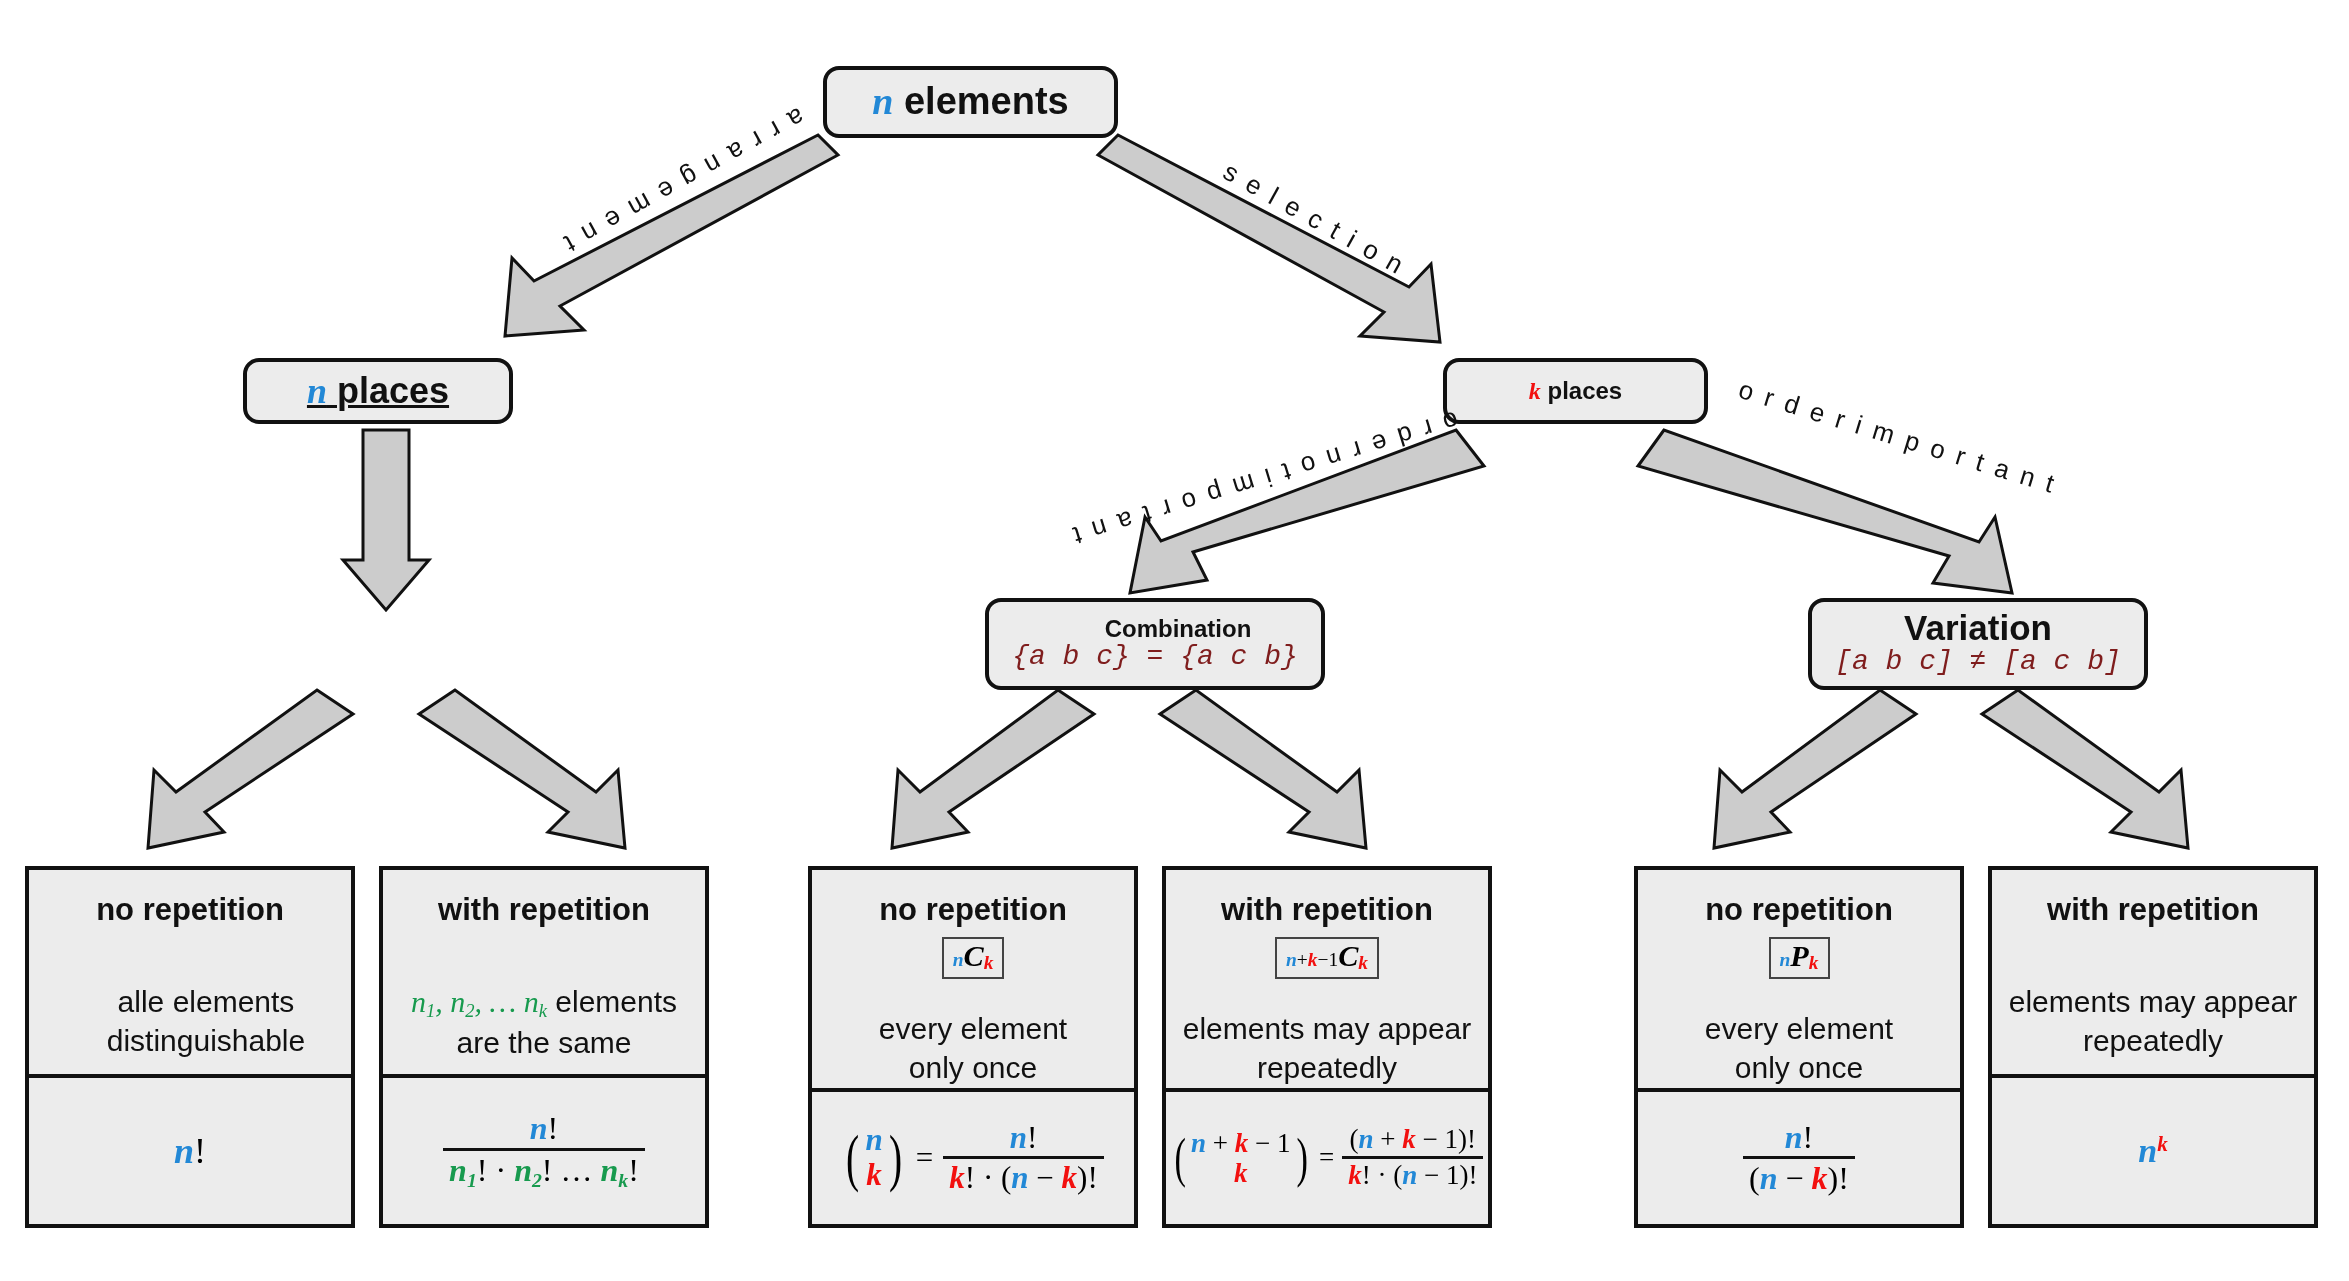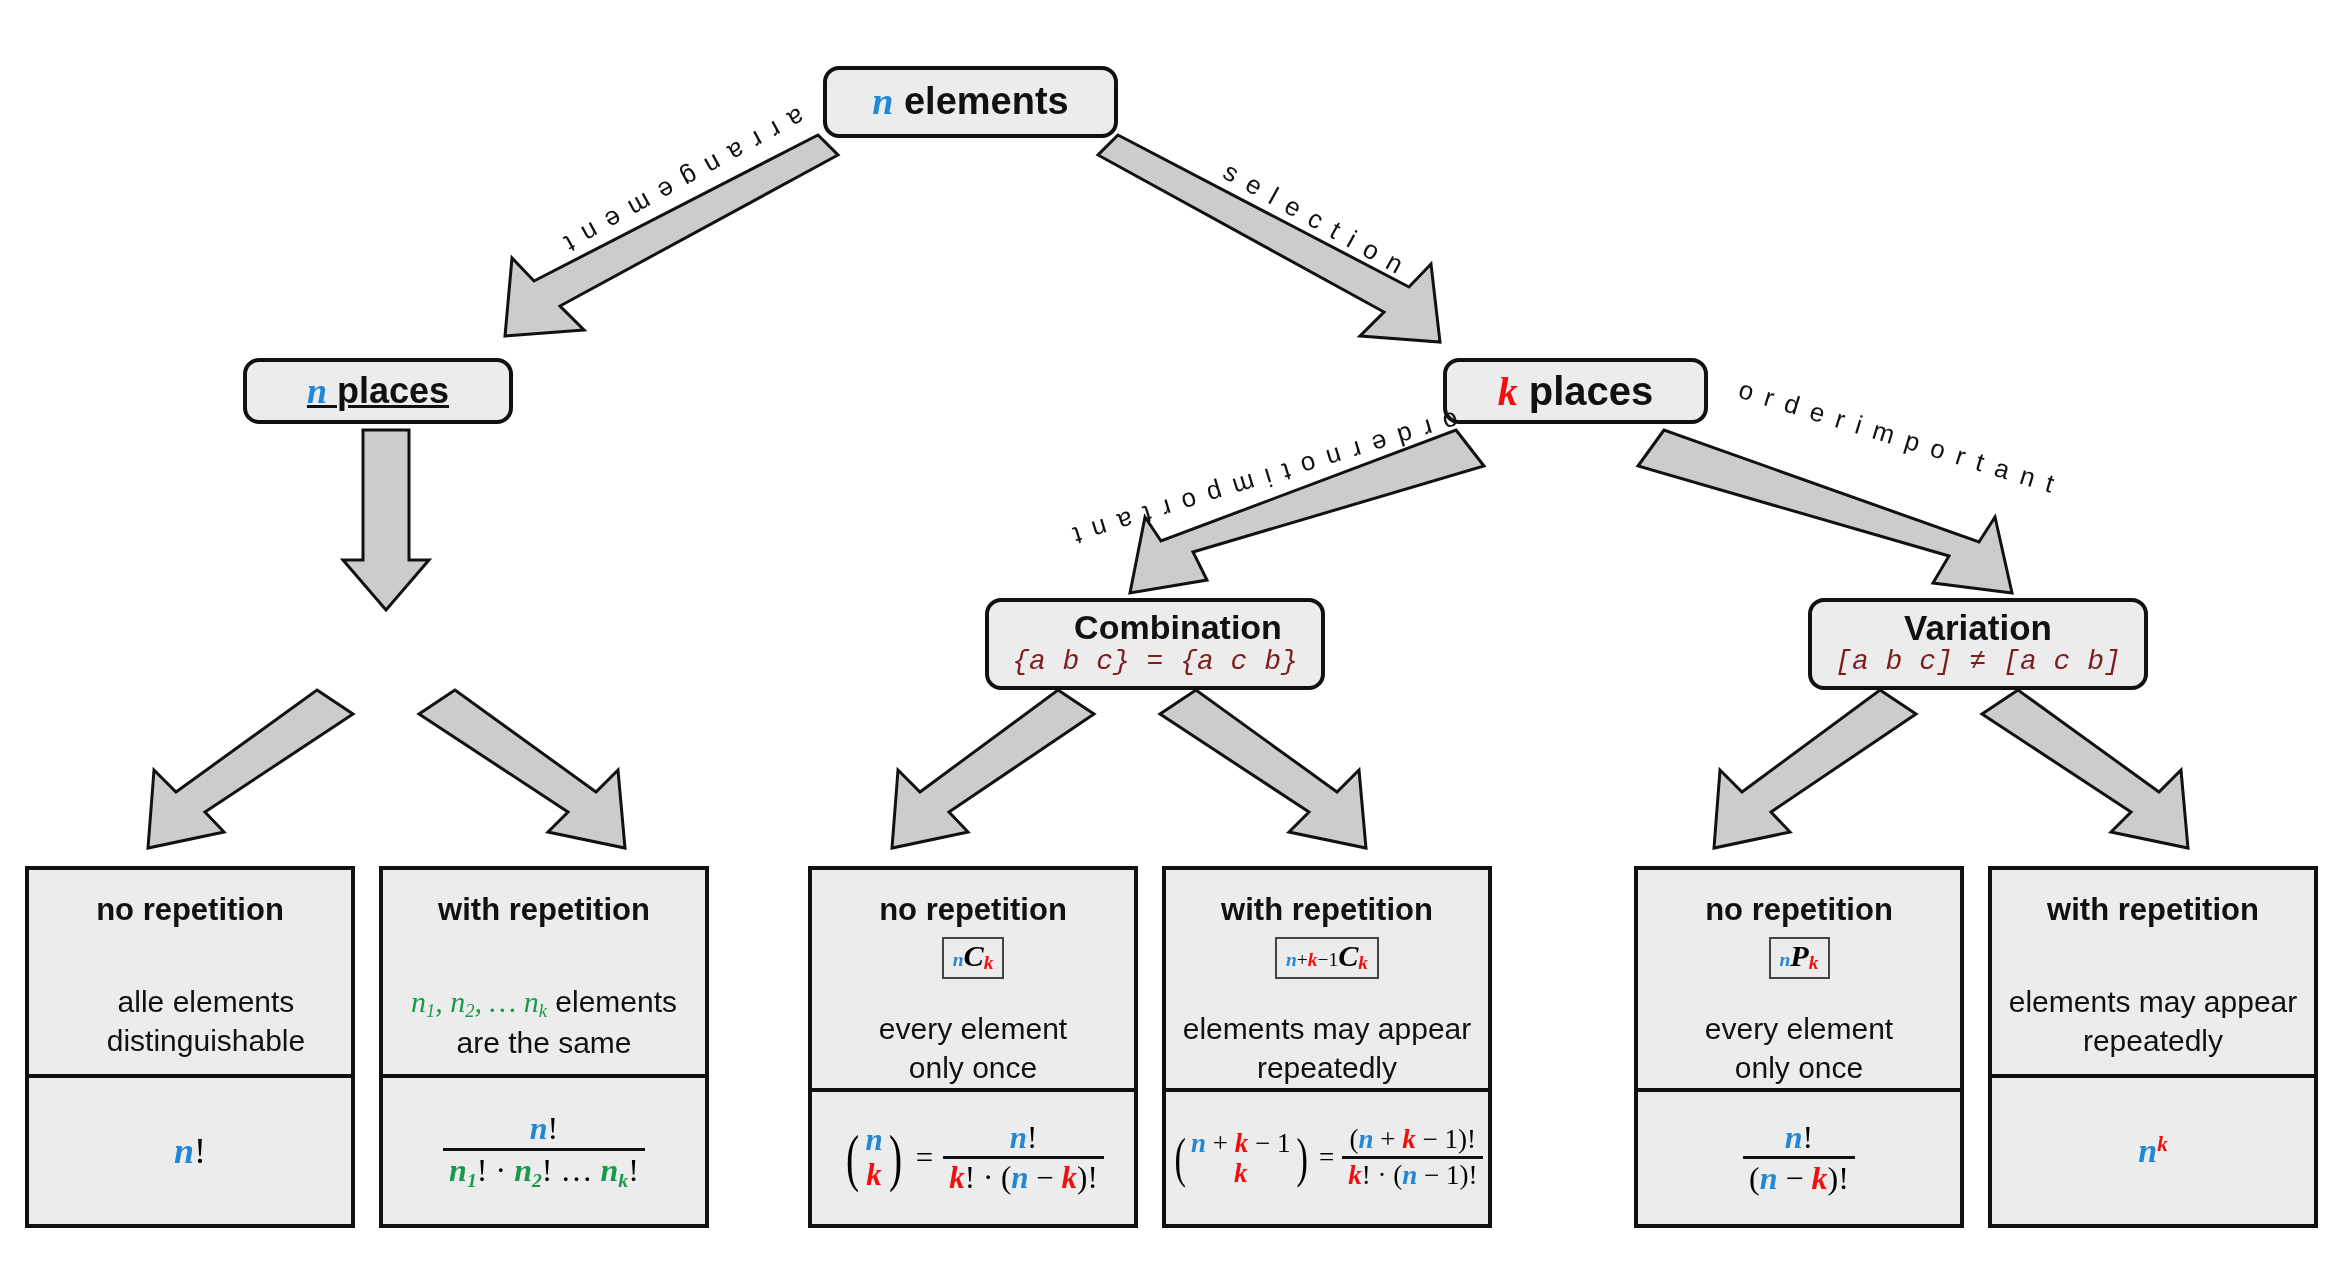--- a/index.html
+++ b/index.html
@@ -142,28 +142,28 @@
     </div>
   </div>
 
   <div class="rnode" style="left:243px;top:358px;width:270px;height:66px;">
     <div class="title" style="font-size:36px;text-decoration:underline;">
       <span class="mi blue">n</span>&nbsp;<span>places</span>
     </div>
   </div>
 
   <div class="rnode" style="left:1443px;top:358px;width:265px;height:66px;">
-    <div class="title" style="font-size:40px;">
+    <div class="title" style="font-size:24px;">
       <span class="mi red">k</span>&nbsp;<span>places</span>
     </div>
   </div>
 
 
   <div class="rnode" style="left:985px;top:598px;width:340px;height:92px;">
-    <div class="title" style="font-size:34px;margin-left:46px;">Combination</div>
+    <div class="title" style="font-size:24px;margin-left:46px;">Combination</div>
     <div class="sub" style="font-size:28px;margin-top:1px;">{a b c} = {a c b}</div>
   </div>
 
   <div class="rnode" style="left:1808px;top:598px;width:340px;height:92px;">
     <div class="title" style="font-size:35px;">Variation</div>
     <div class="sub" style="font-size:28px;margin-top:1px;">[a b c] ≠ [a c b]</div>
   </div>
 
   <div class="card" style="left:25px;top:866px;width:330px;height:362px;">
     <div class="top">

